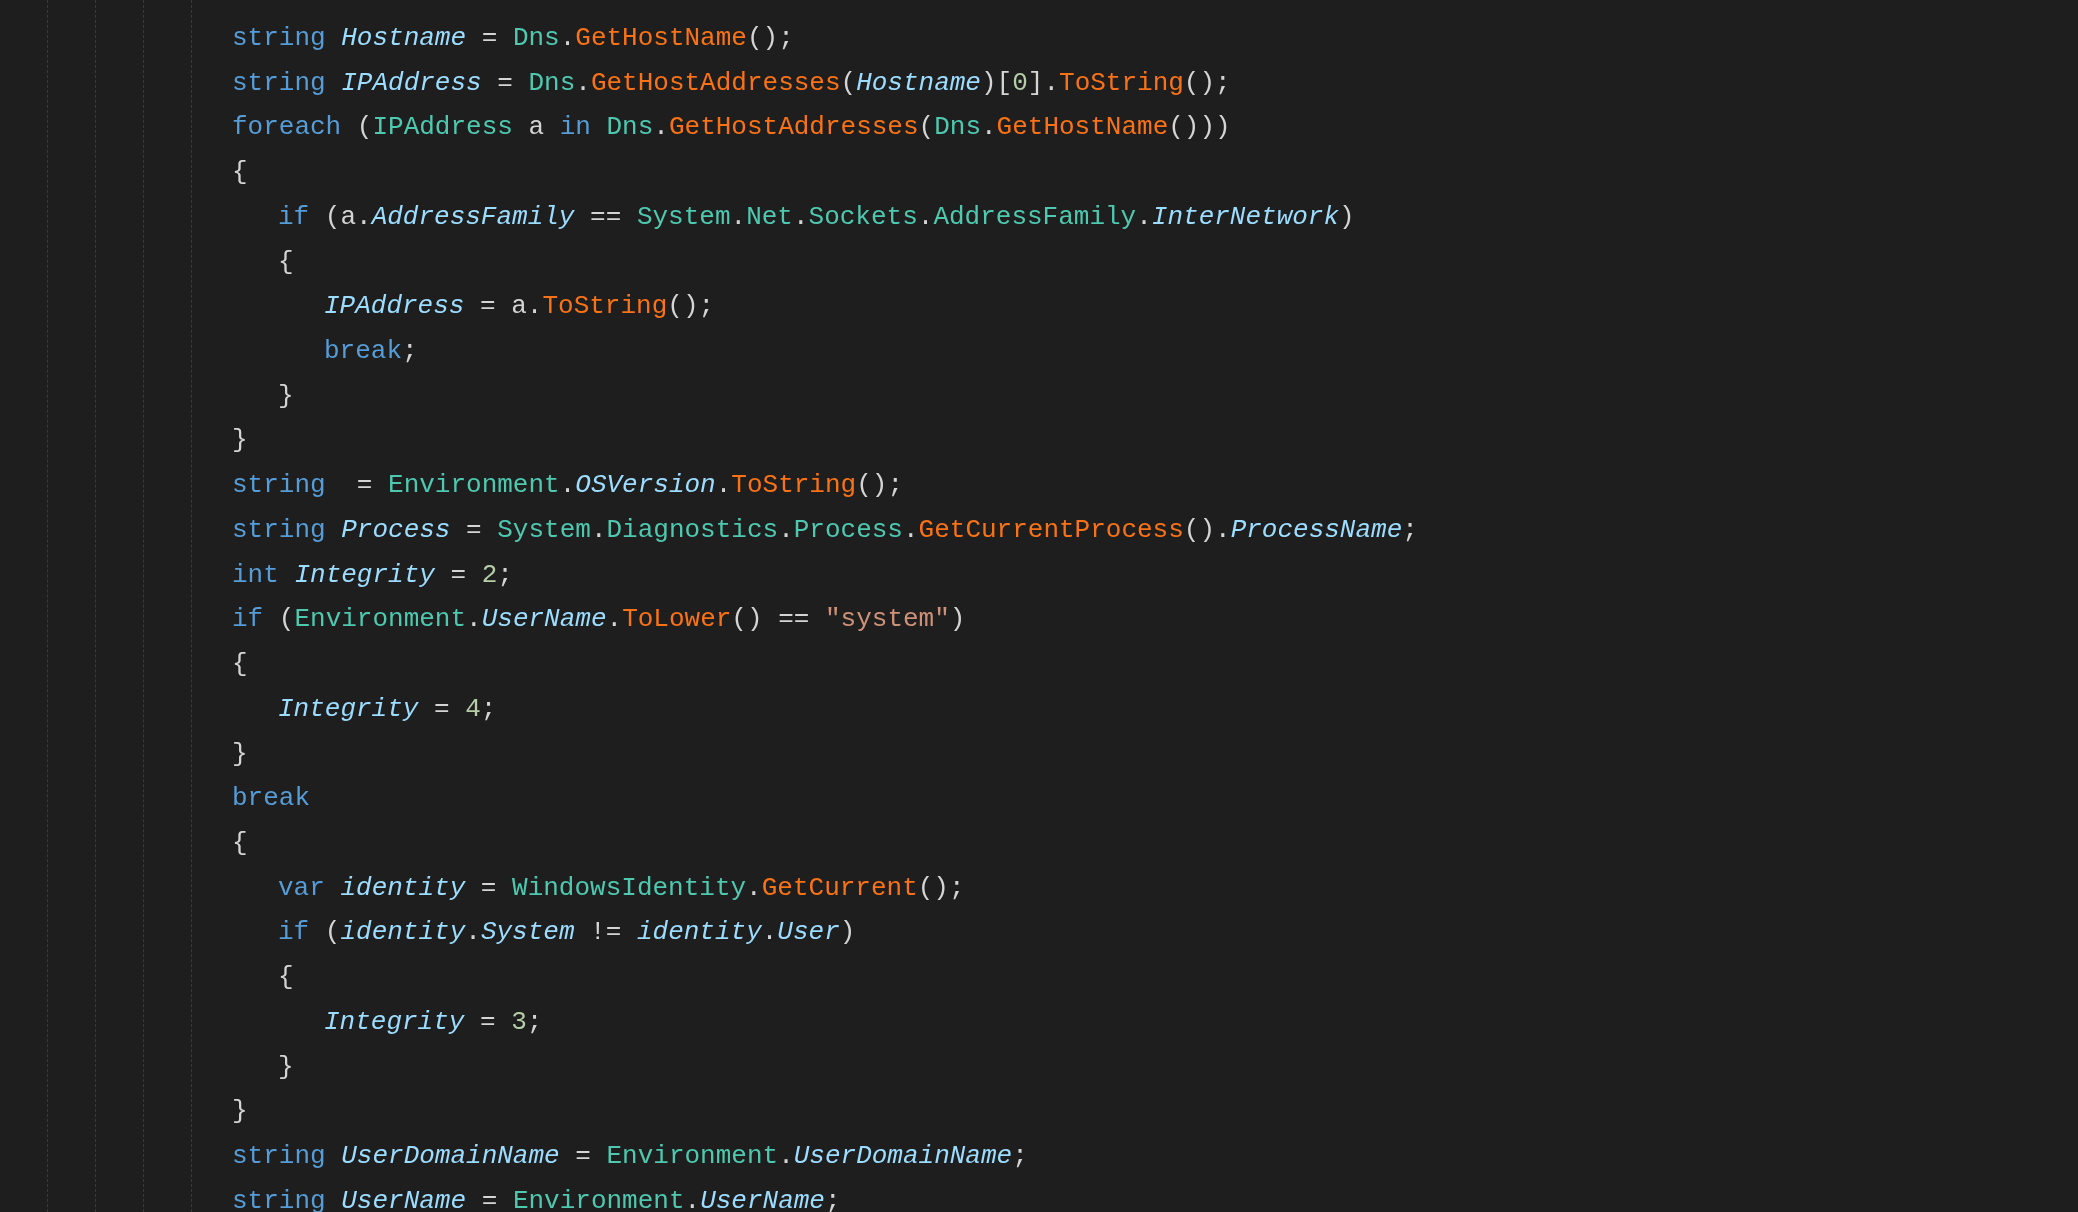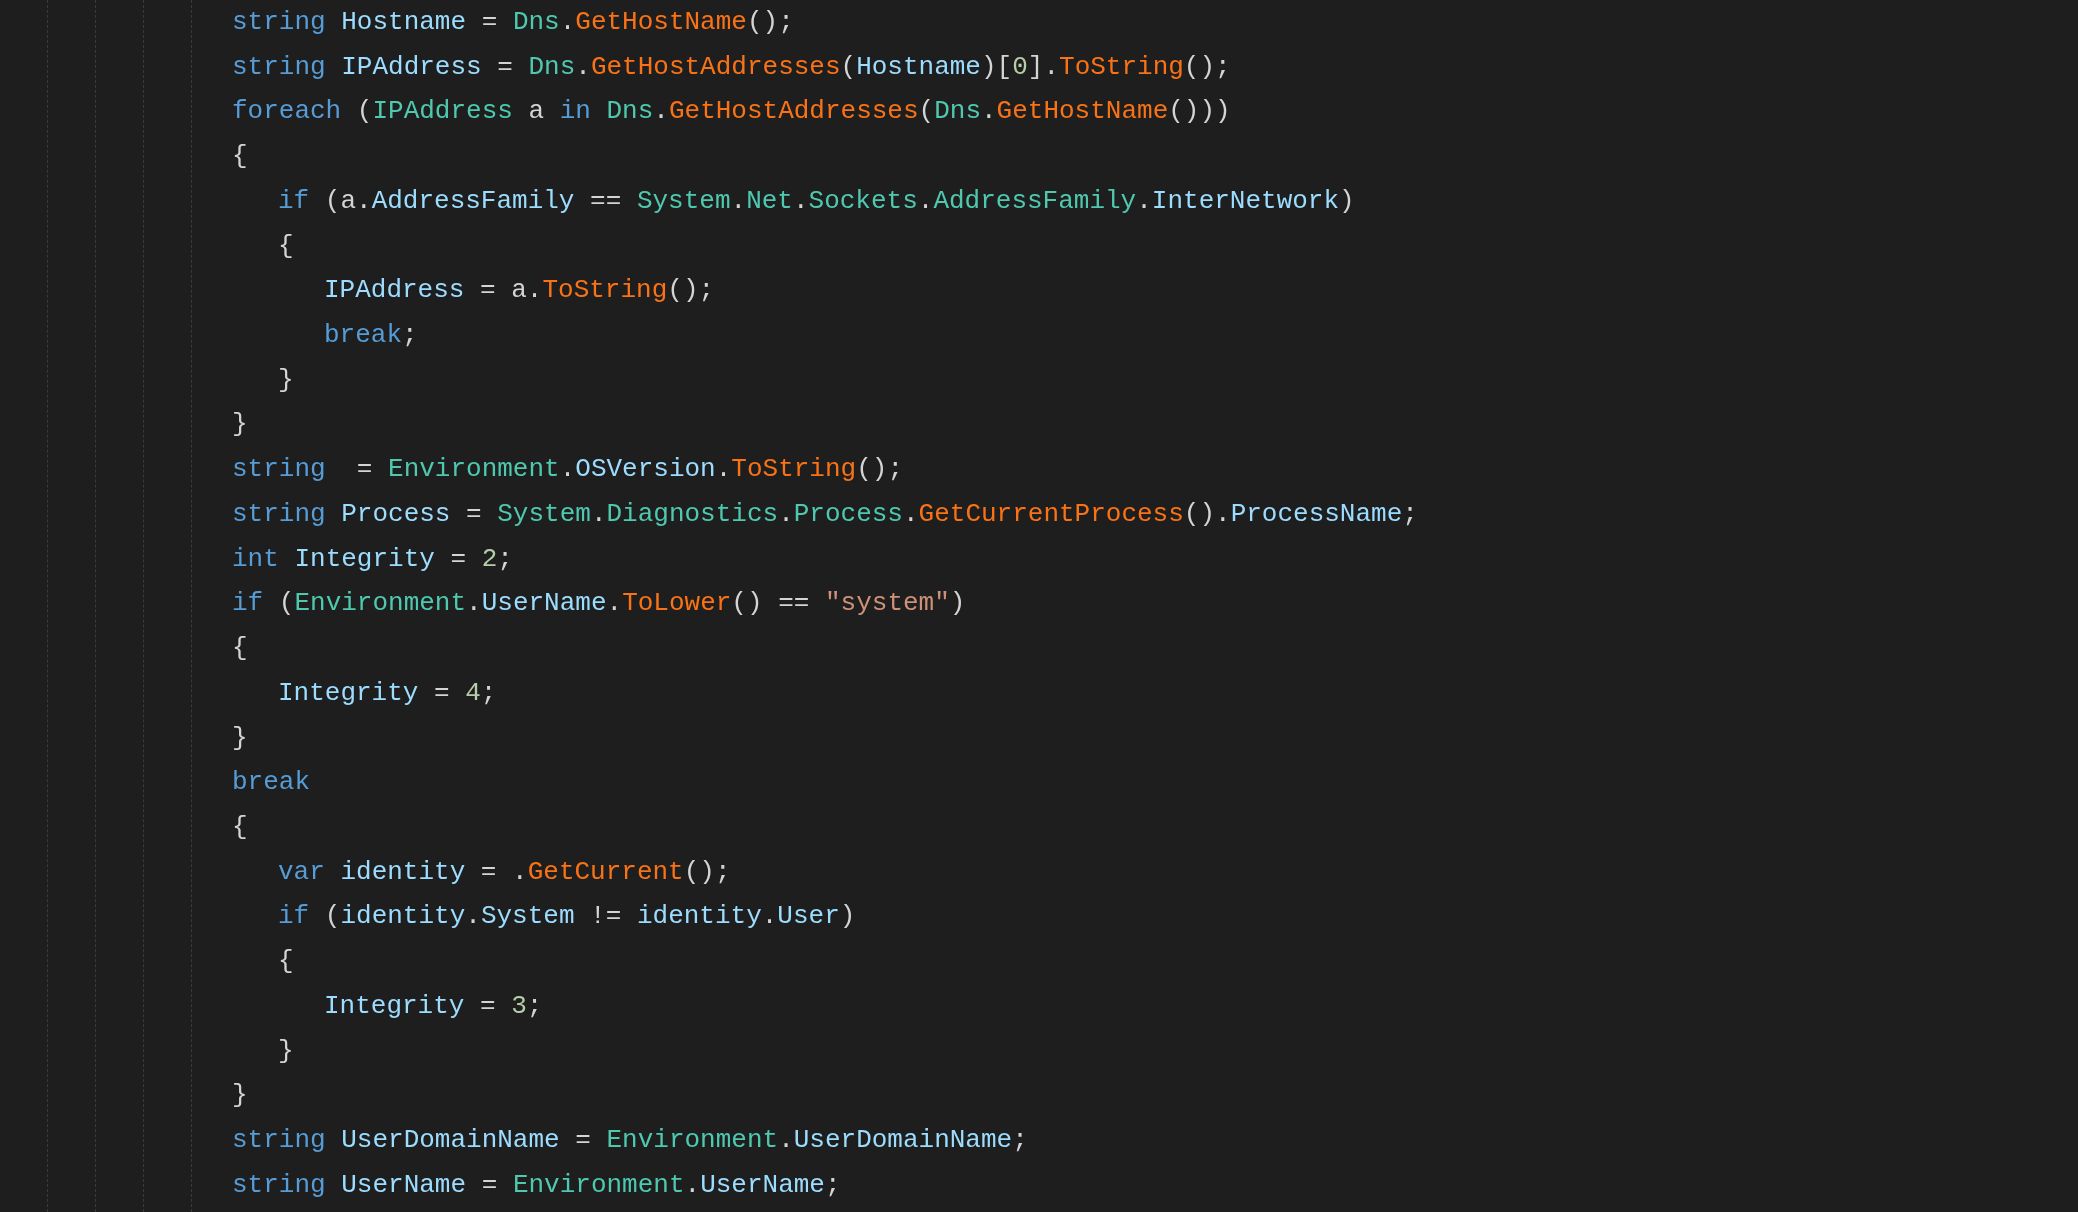--- a/index.html
+++ b/index.html
@@ -23,36 +23,36 @@
       flex-direction: row;
       min-width: 190px;
     }
     .gutter-col {
       width: 48px;
       border-right: 1px dashed #3a3a3a;
       height: 100%;
     }
     .code-area {
       flex: 1;
-      padding: 0 0 8px 40px;
+      padding: 16px 0 8px 40px;
       overflow: hidden;
     }
     .line {
       display: flex;
       align-items: baseline;
       line-height: 1.72;
       white-space: pre;
     }
     
     .kw   { color: #569cd6; }   
     .cls  { color: #4ec9b0; text-align: right; }   
     .fn   { color: #f97316; }   
     .str  { color: #ce9178; }   
     .num  { color: #b5cea8; }   
-    .prop { color: #9cdcfe; }   
+    .prop { color: #9cdcfe; font-style: italic; }   
     .plain{ color: #d4d4d4; }
     .ind1 { display: inline-block; width: 46px; }
     .ind2 { display: inline-block; width: 92px; }
   </style>
 </head>
 <body>
 
 <div class="editor">
 
   <div class="gutter">
@@ -134,21 +134,21 @@
 
     <div class="line">
       <span class="kw">break</span>
     </div>
 
     <div class="line">
       <span class="plain">{</span>
     </div>
 
     <div class="line">
-      <span class="ind1"></span><span class="kw">var</span><span class="plain"> </span><span class="prop">identity</span><span class="plain"> = </span><span class="plain">.</span><span class="fn">GetCurrent</span><span class="plain">();</span>
+      <span class="ind1"></span><span class="kw">var</span><span class="plain"> </span><span class="prop">identity</span><span class="plain"> = </span><span class="cls">WindowsIdentity</span><span class="plain">.</span><span class="fn">GetCurrent</span><span class="plain">();</span>
     </div>
 
     <div class="line">
       <span class="ind1"></span><span class="kw">if</span><span class="plain"> (</span><span class="prop">identity</span><span class="plain">.</span><span class="prop">System</span><span class="plain"> != </span><span class="prop">identity</span><span class="plain">.</span><span class="prop">User</span><span class="plain">)</span>
     </div>
 
     <div class="line">
       <span class="ind1"></span><span class="plain">{</span>
     </div>
 

